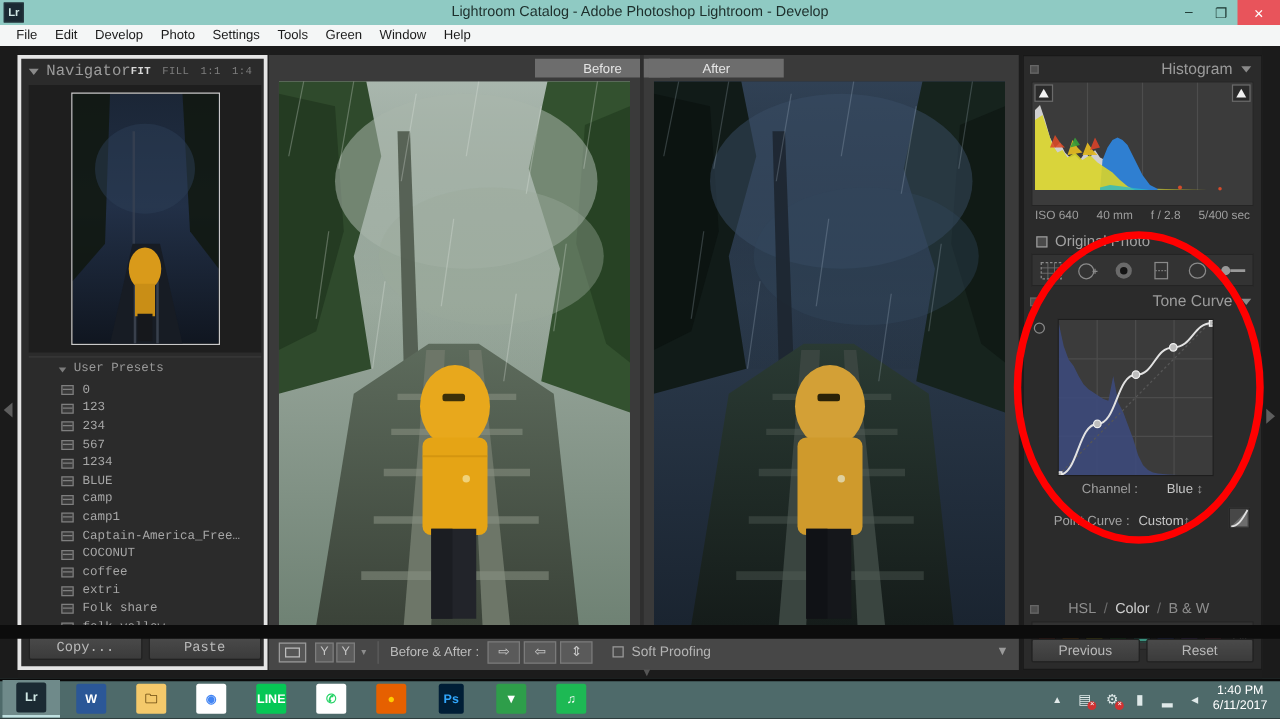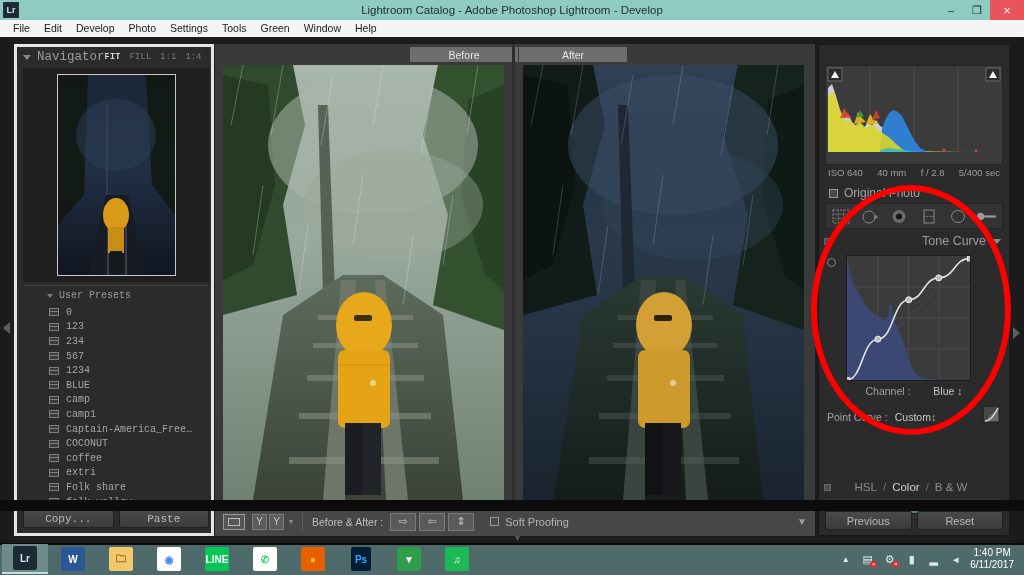--- a/index.html
+++ b/index.html
@@ -56,21 +56,21 @@
   .lr-btn{ flex:1; height:19px; background:linear-gradient(#4a4a4a,#3b3b3b); border:1px solid #222; border-radius:2px;
            color:#b9b9b9; font-size:11px; display:flex; align-items:center; justify-content:center; }
 
   
   .center{ position:absolute; left:215px; top:7px; width:600px; height:492px; background:#3a3a3a; }
   .imgpane{ position:absolute; top:0; width:297px; height:462px; display:flex; align-items:center; justify-content:center; }
   .pane-before{ left:0; } .pane-after{ left:300px; }
   .pane-divider{ position:absolute; left:297px; top:0; width:3px; height:462px; background:#2e2e2e; }
   .ba-label{ position:absolute; top:3px; height:15px; background:#6d6d6d; color:#e6e6e6; font-size:10.5px;
              display:flex; align-items:center; justify-content:center; width:108px; }
-  .lbl-before{ left:195px;text-align:center; } .lbl-after{ left:304px; }
+  .lbl-before{ left:213px;text-align:center; } .lbl-after{ left:304px; }
   .photo{ width:281px; height:435px; position:relative; overflow:hidden; margin-top:14px; }
 
   .toolbar{ position:absolute; left:0; bottom:0; width:600px; height:30px; background:#474747; border-top:1px solid #2c2c2c;
             display:flex; align-items:center; padding:0 8px; }
   .tb-sq{ width:22px; height:16px; border:1px solid #9a9a9a; background:#565656; display:flex; align-items:center; justify-content:center; }
   .tb-sq i{ display:block; width:12px; height:8px; border:1px solid #bdbdbd; }
   .yy{ display:flex; gap:2px; margin-left:7px; }
   .yy b{ width:15px; height:16px; background:#5c5c5c; border:1px solid #7d7d7d; color:#c4c4c4; font-size:10px; font-weight:normal;
          display:flex; align-items:center; justify-content:center; }
   .tcaret{ margin-left:5px; color:#8d8d8d; font-size:8px; }
@@ -100,21 +100,21 @@
 
   .toolstrip{ position:absolute; left:6px; top:158px; width:178px; height:26px; background:#333; border:1px solid #242424;
               display:flex; align-items:center; justify-content:space-around; }
   .tool{ width:22px; height:18px; display:flex; align-items:center; justify-content:center; }
 
   .tc-head{ position:absolute; left:0; top:186px; width:190px; }
   .tc-graph{ position:absolute; left:27px; top:210px; width:125px; height:126px; background:#3b3b3b; border:1px solid #1d1d1d; }
   .tc-target{ position:absolute; left:8px; top:213px; width:9px; height:9px; border:1px solid #8a8a8a; border-radius:50%; }
   .tc-channel{ position:absolute; left:0; top:340px; width:190px; text-align:center; font-size:10.5px; color:#a0a0a0; }
   .tc-channel b{ color:#c6c6c6; font-weight:normal; margin-left:20px; }
-  .tc-point{ position:absolute; left:0; top:366px; width:190px; display:flex; align-items:center; padding-left:8px; font-size:10.5px; color:#a0a0a0; }
+  .tc-point{ position:absolute; left:0; top:366px; width:190px; display:flex; align-items:center; padding-left:24px; font-size:10.5px; color:#a0a0a0; }
   .tc-point b{ color:#c6c6c6; font-weight:normal; margin-left:7px; }
   .tc-pcicon{ position:absolute; right:9px; top:361px; width:17px; height:17px; background:#474747; border:1px solid #262626; }
 
   .hsl-head{ position:absolute; left:0; top:432px; width:190px; height:20px; display:flex; align-items:center; justify-content:center; gap:6px; }
   .hsl-head span{ font-size:11.5px; color:#8e8e8e; }
   .hsl-head span.on{ color:#cfcfcf; }
   .hsl-head .sl{ color:#6d6d6d; }
   .swatches{ position:absolute; left:6px; top:452px; width:178px; height:23px; background:#323232; border:1px solid #242424;
              display:flex; align-items:center; justify-content:center; gap:4px; }
   .sw{ width:15px; height:11px; border:1px solid #1c1c1c; }
@@ -423,20 +423,25 @@
       <div class="filmstrip-dot">▼</div>
     </div>
 
     <div class="rp-right-gutter">
       <div class="edge-arrow right"></div>
     </div>
     <div class="rp-scroll"></div>
 
     <div class="right-panel">
 
+      <div class="rsect-head">
+        <div class="sw-left"></div>
+        <div class="t">Histogram</div>
+        <div class="tri-d"></div>
+      </div>
 
       <div class="hist-box">
         <svg width="176" height="98" viewBox="0 0 176 98">
           <rect width="176" height="98" fill="#3b3b3b"></rect>
           <g stroke="#4d4d4d" stroke-width="1">
             <path d="M44 0 L44 86 M88 0 L88 86 M132 0 L132 86"></path>
           </g>
           <path d="M2 86 L2 22 L6 18 L10 30 L14 44 L18 52 L22 48 L26 56 L30 60 L34 58 L38 62 L42 56 L46 60 L50 54
                    L54 60 L58 62 L62 58 L66 60 L70 64 L74 70 L78 78 L82 82 L86 85 L90 86 L176 86 Z" fill="#cfcfcf"></path>
           <path d="M54 86 L56 62 L60 52 L64 46 L68 44 L72 46 L76 50 L82 62 L88 74 L94 82 L100 85 L106 86 Z" fill="#2f7fd1"></path>

